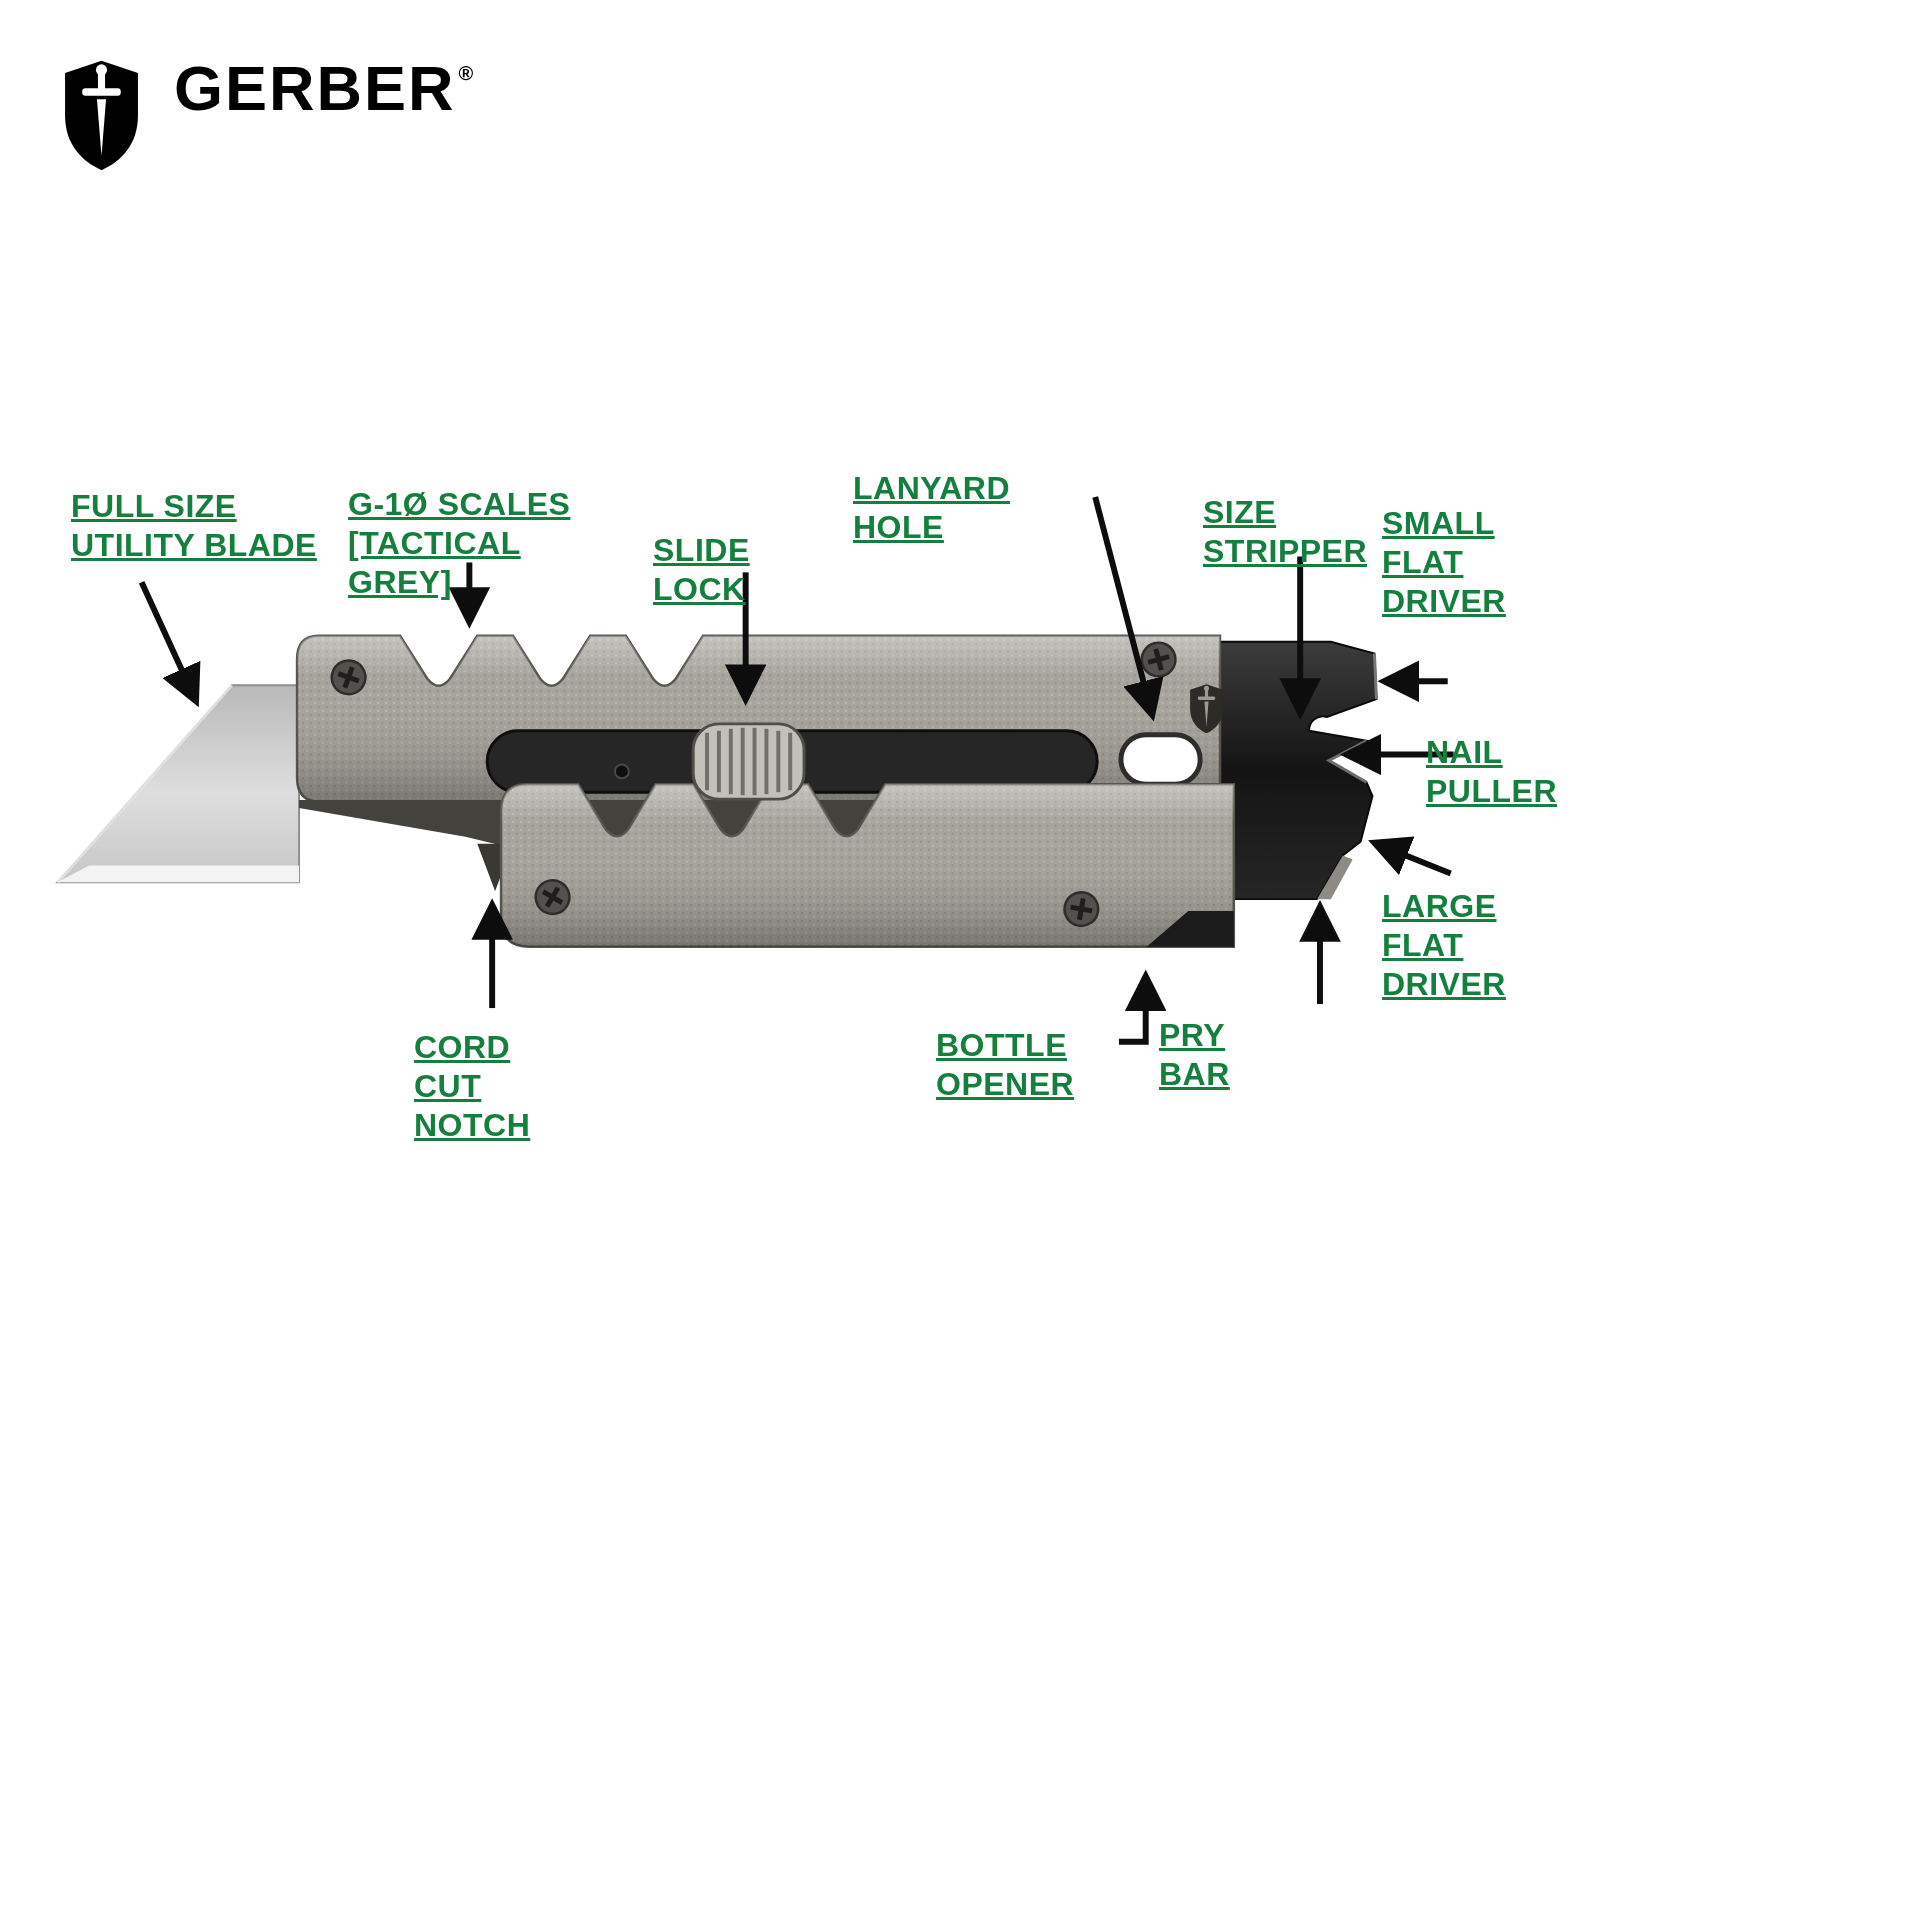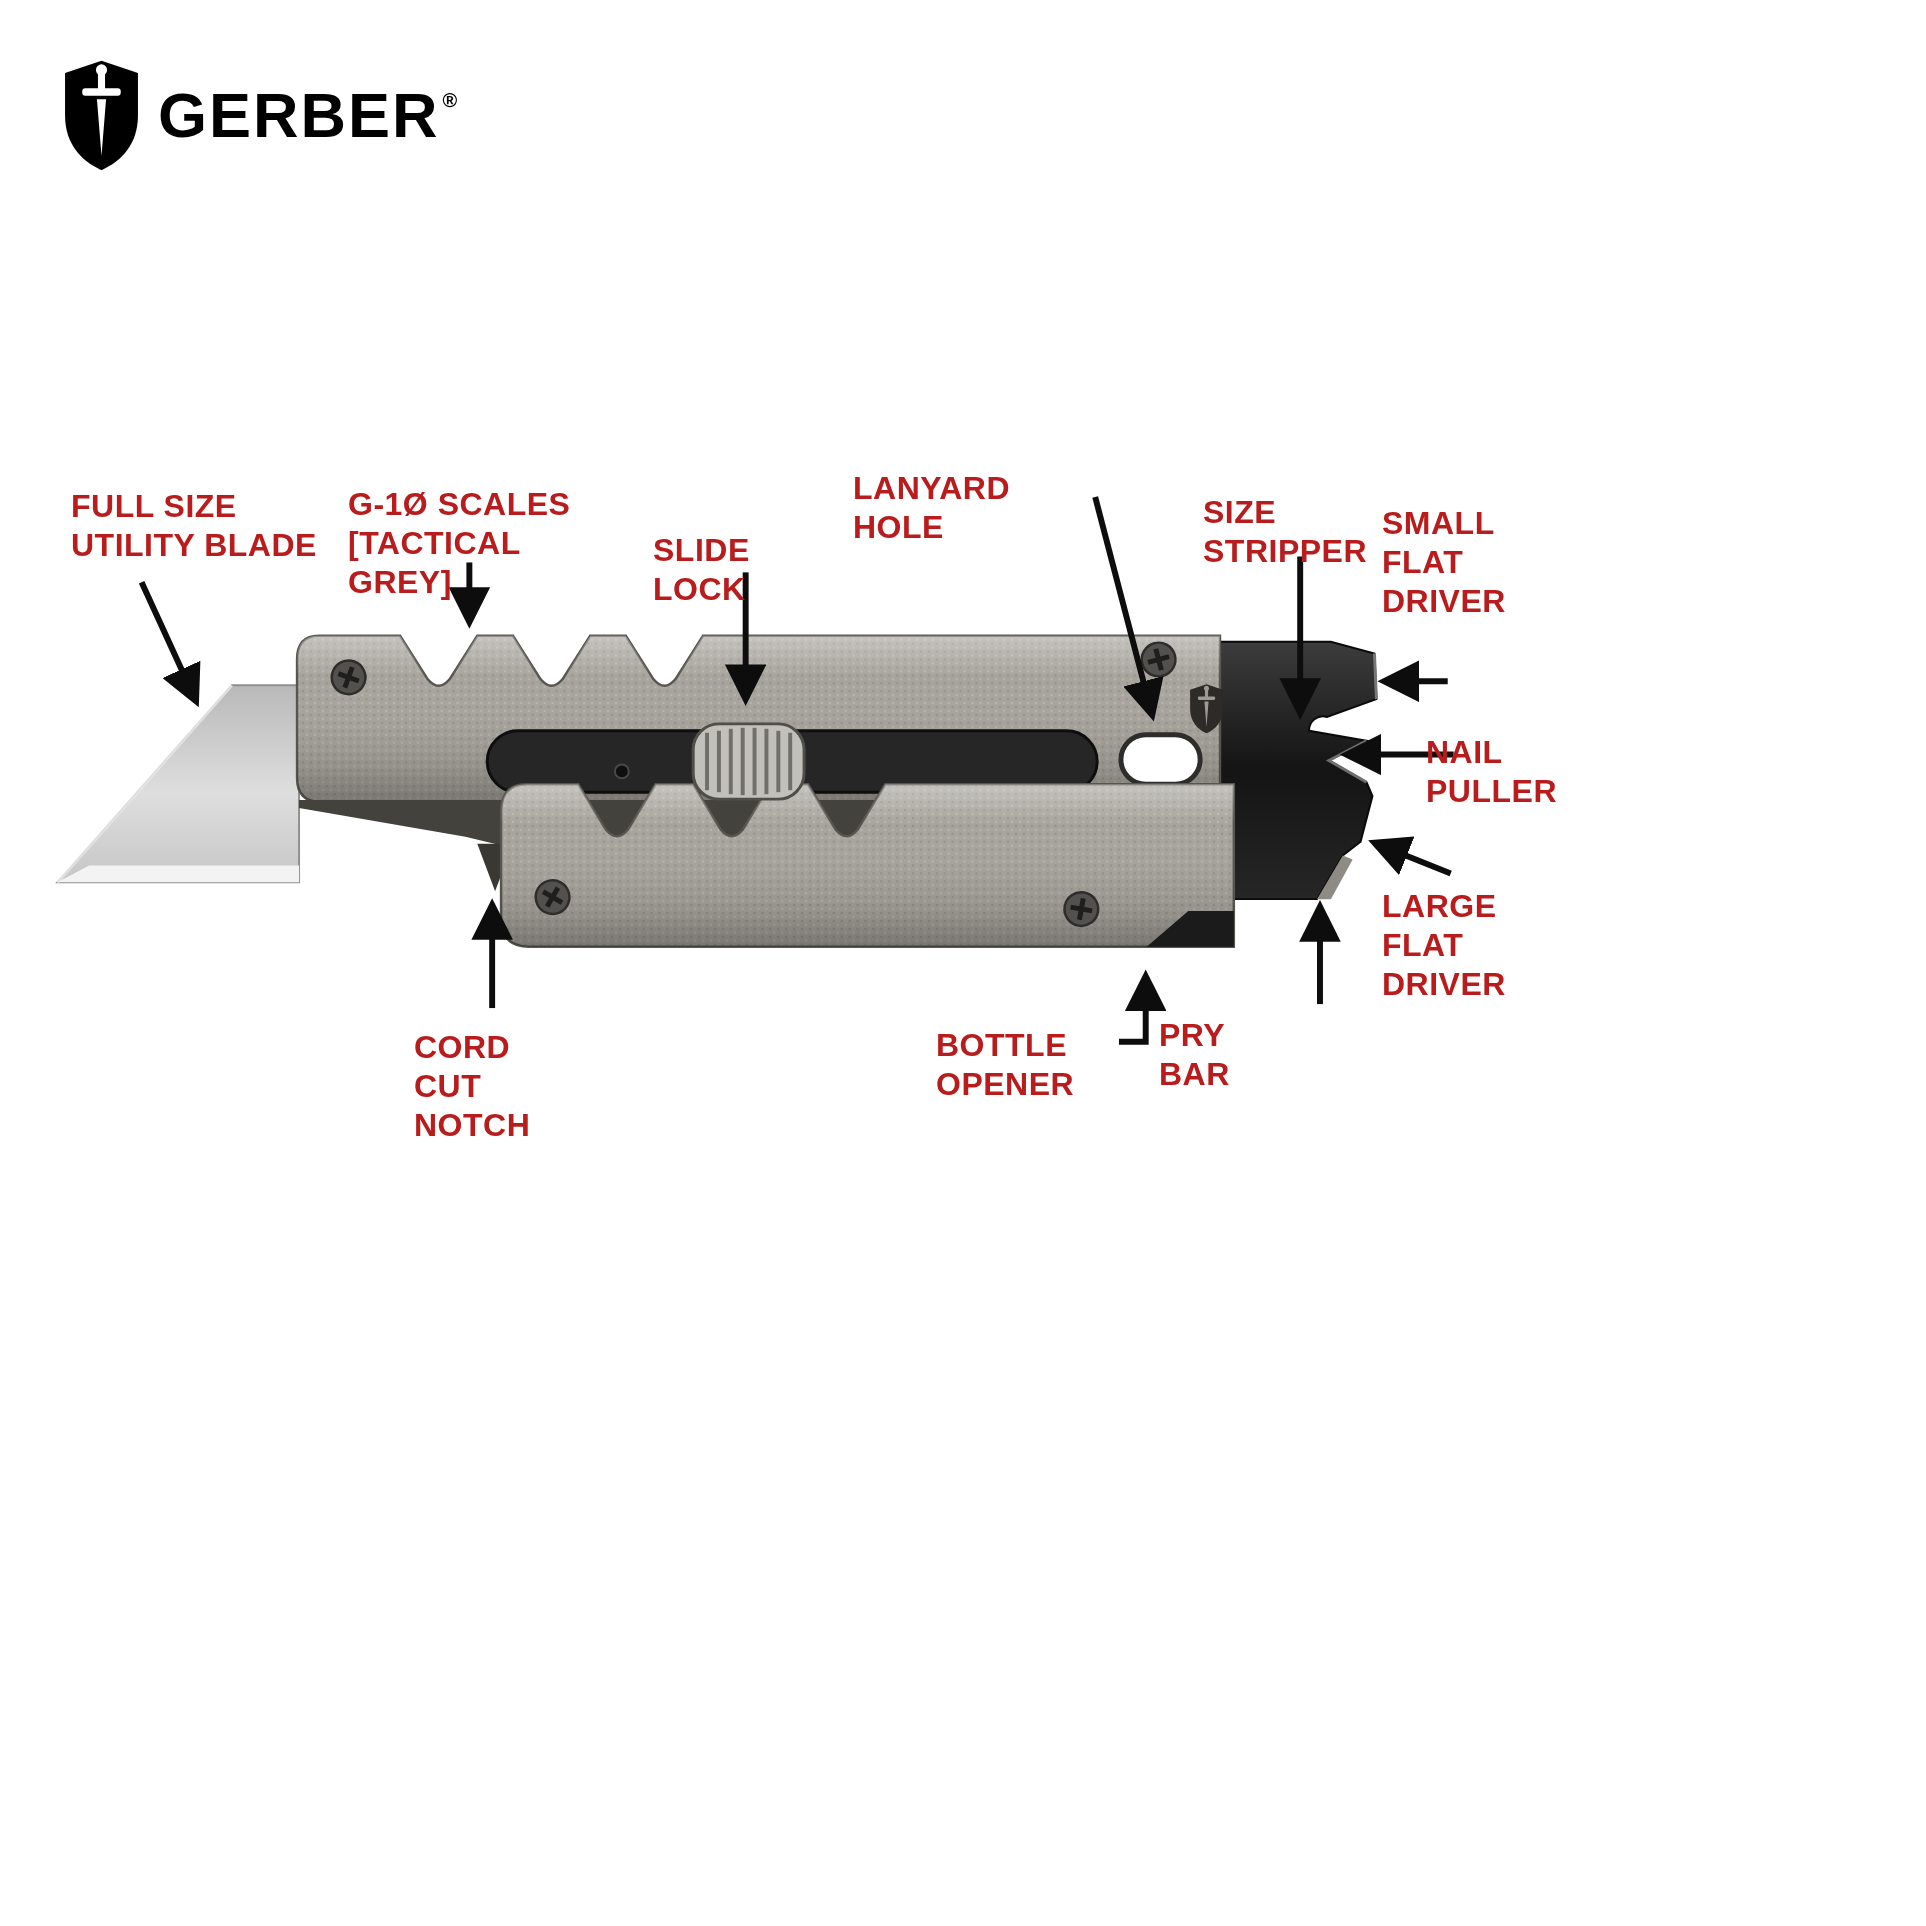--- a/index.html
+++ b/index.html
@@ -9,29 +9,30 @@
     background:#ffffff;
     font-family:"Liberation Sans", sans-serif;
     overflow:hidden;
   }
   .knife-svg{position:absolute;left:0;top:0;}
   .label{
     position:absolute;
     font-weight:700;
     font-size:32px;
     line-height:1.22;
-    color:#b91c1c;
+    color:#15803d;
     white-space:pre-line;
     letter-spacing:0.5px;
+    text-decoration:underline;
   }
   .center{text-align:left;}
   .left{text-align:left;}
   .logo{
     position:absolute;left:61px;top:57px;
-    display:flex;align-items:center;gap:16px;
+    display:flex;gap:32px;
   }
   .logo-word{
     font-weight:700;
     font-size:63px;
     letter-spacing:2px;
     color:#000;
     line-height:1;
   }
   .reg{
     font-size:20px;

